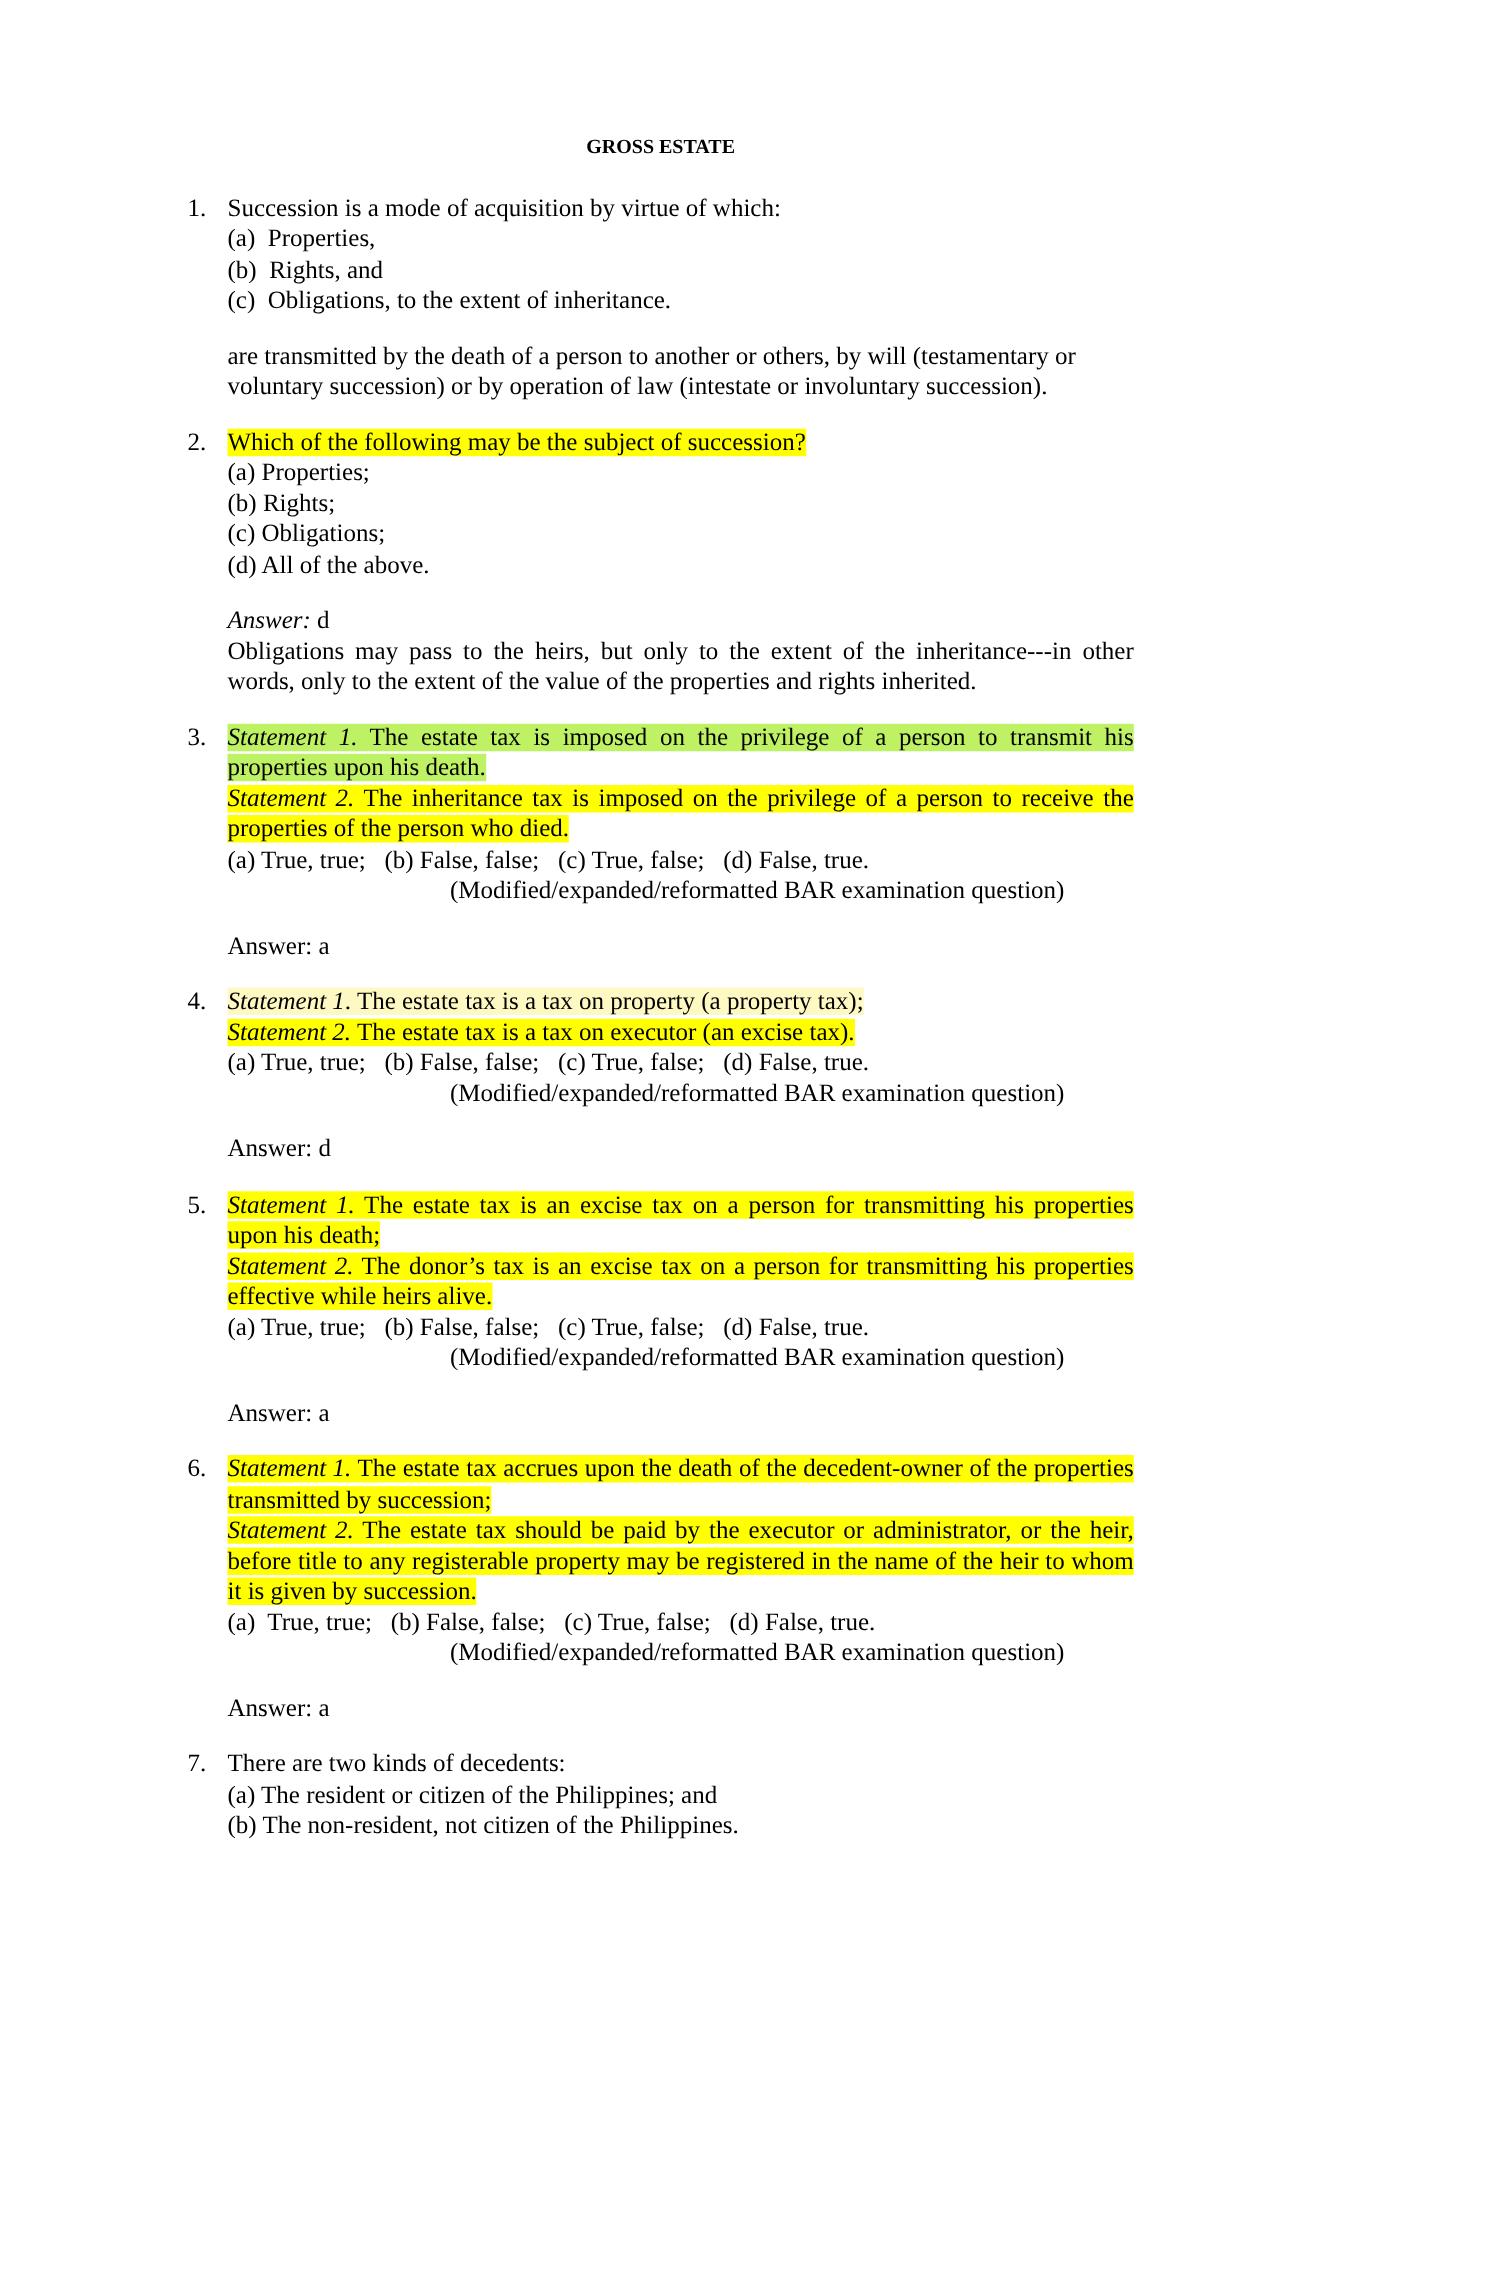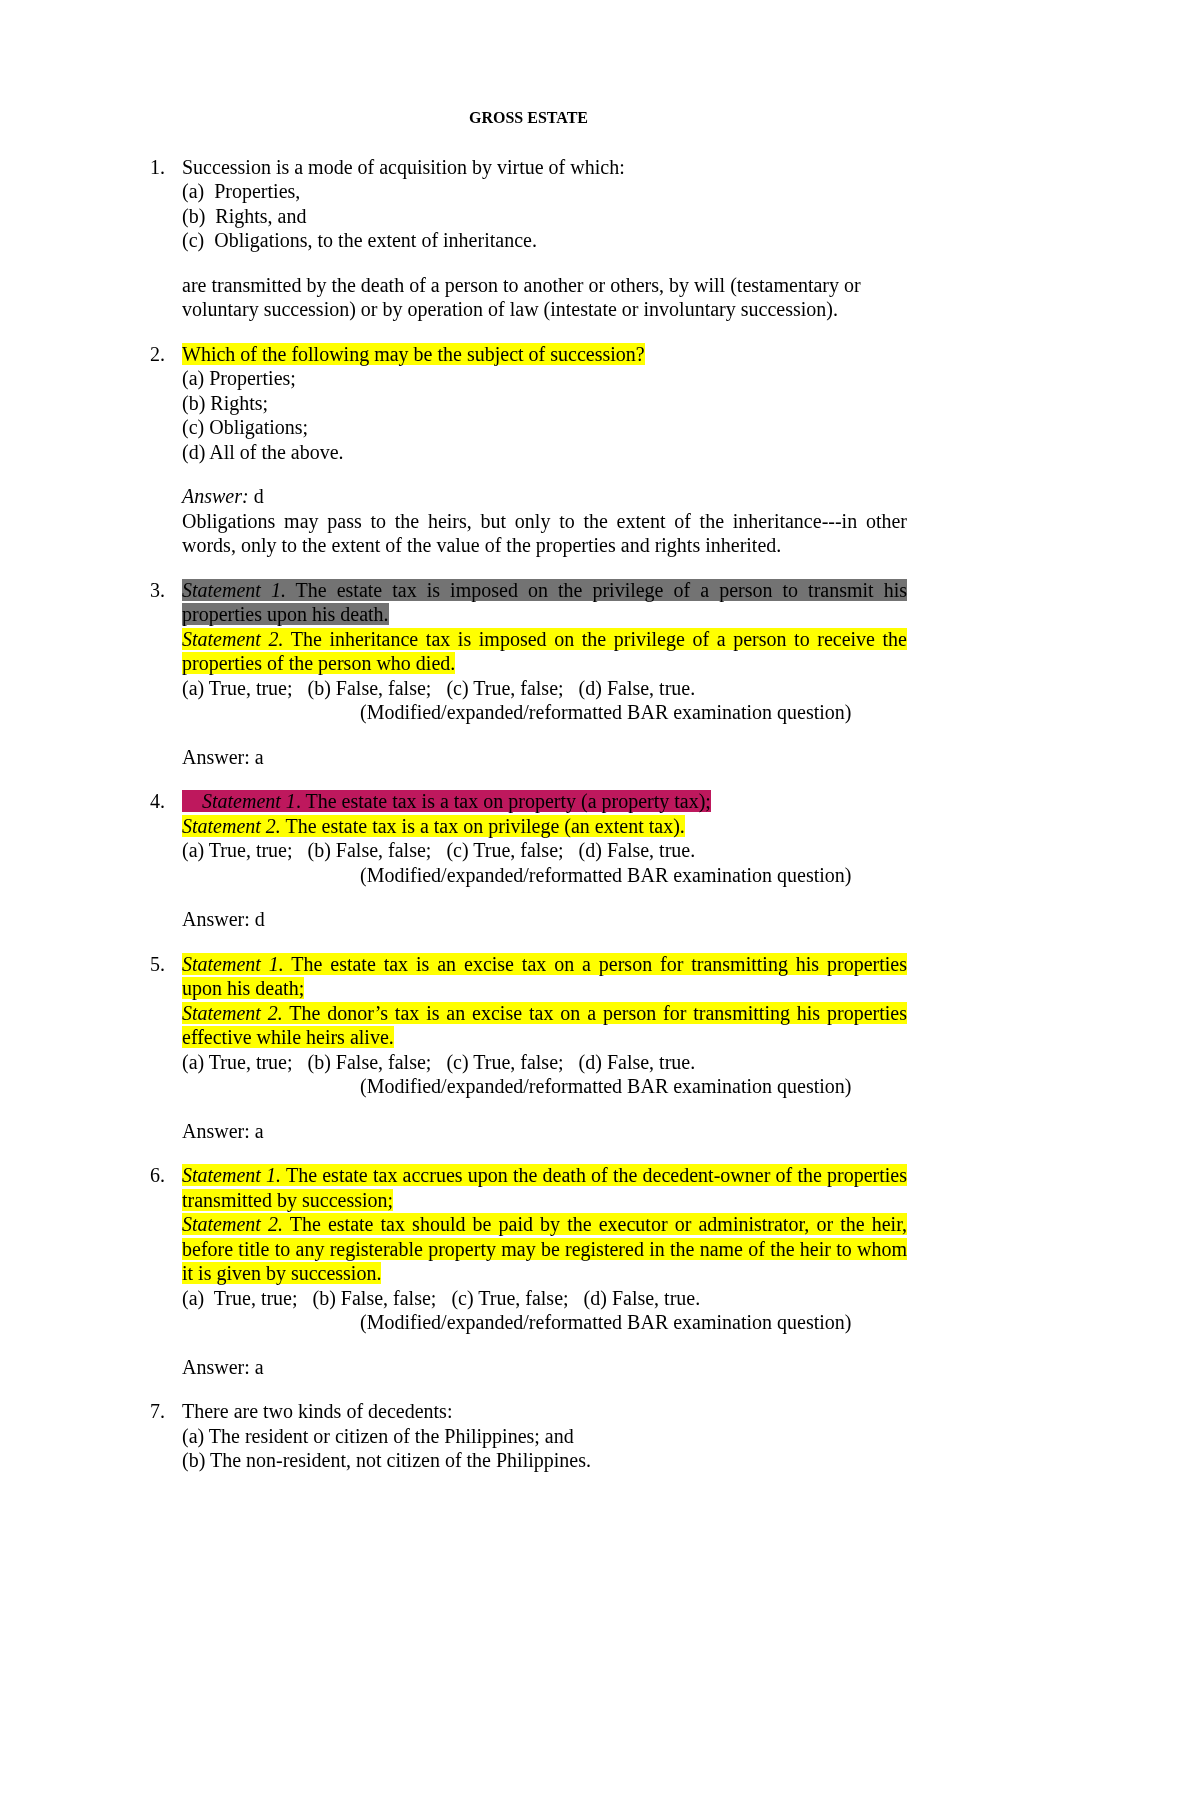--- a/index.html
+++ b/index.html
@@ -62,33 +62,33 @@
           <div class="line text"><span>(c) Obligations;</span></div>
           <div class="line text"><span>(d) All of the above.</span></div>
           <div class="spacer"></div>
           <div class="line text"><span class="it">Answer:</span><span> d</span></div>
           <div class="line jpara"><span>Obligations may pass to the heirs, but only to the extent of the inheritance---in other words, only to the extent of the value of the properties and rights inherited.</span></div>
         </div>
       </div>
       <div class="question">
         <div class="qnum">3.</div>
         <div class="qcontent">
-          <div class="line jpara"><span class="hl" style="background: #737373;"><span class="it">Statement 1.</span><span> The estate tax is imposed on the privilege of a person to transmit his properties upon his death.</span></span></div>
+          <div class="line jpara"><span class="hl" style="background: #bef264;"><span class="it">Statement 1.</span><span> The estate tax is imposed on the privilege of a person to transmit his properties upon his death.</span></span></div>
           <div class="line jpara"><span class="hl" style="background: rgb(255, 255, 0);"><span class="it">Statement 2.</span><span> The inheritance tax is imposed on the privilege of a person to receive the properties of the person who died.</span></span></div>
           <div class="line text"><span>(a) True, true;   (b) False, false;   (c) True, false;   (d) False, true.</span></div>
           <div class="line bar"><span>(Modified/expanded/reformatted BAR examination question)</span></div>
           <div class="spacer"></div>
           <div class="line text"><span>Answer: a</span></div>
         </div>
       </div>
       <div class="question">
         <div class="qnum">4.</div>
         <div class="qcontent">
-          <div class="line text"><span class="hl" style="background: #be185d; padding-left: 20px;"><span class="it">Statement 1</span><span>. The estate tax is a tax on property (a property tax);</span></span></div>
-          <div class="line text"><span class="hl" style="background: rgb(255, 255, 0);"><span class="it">Statement 2.</span><span> The estate tax is a tax on privilege (an extent tax).</span></span></div>
+          <div class="line text"><span class="hl" style="background: #fef9c3;"><span class="it">Statement 1</span><span>. The estate tax is a tax on property (a property tax);</span></span></div>
+          <div class="line text"><span class="hl" style="background: rgb(255, 255, 0);"><span class="it">Statement 2.</span><span> The estate tax is a tax on executor (an excise tax).</span></span></div>
           <div class="line text"><span>(a) True, true;   (b) False, false;   (c) True, false;   (d) False, true.</span></div>
           <div class="line bar"><span>(Modified/expanded/reformatted BAR examination question)</span></div>
           <div class="spacer"></div>
           <div class="line text"><span>Answer: d</span></div>
         </div>
       </div>
       <div class="question">
         <div class="qnum">5.</div>
         <div class="qcontent">
           <div class="line jpara"><span class="hl" style="background: rgb(255, 255, 0);"><span class="it">Statement 1.</span><span> The estate tax is an excise tax on a person for transmitting his properties upon his death;</span></span></div>

